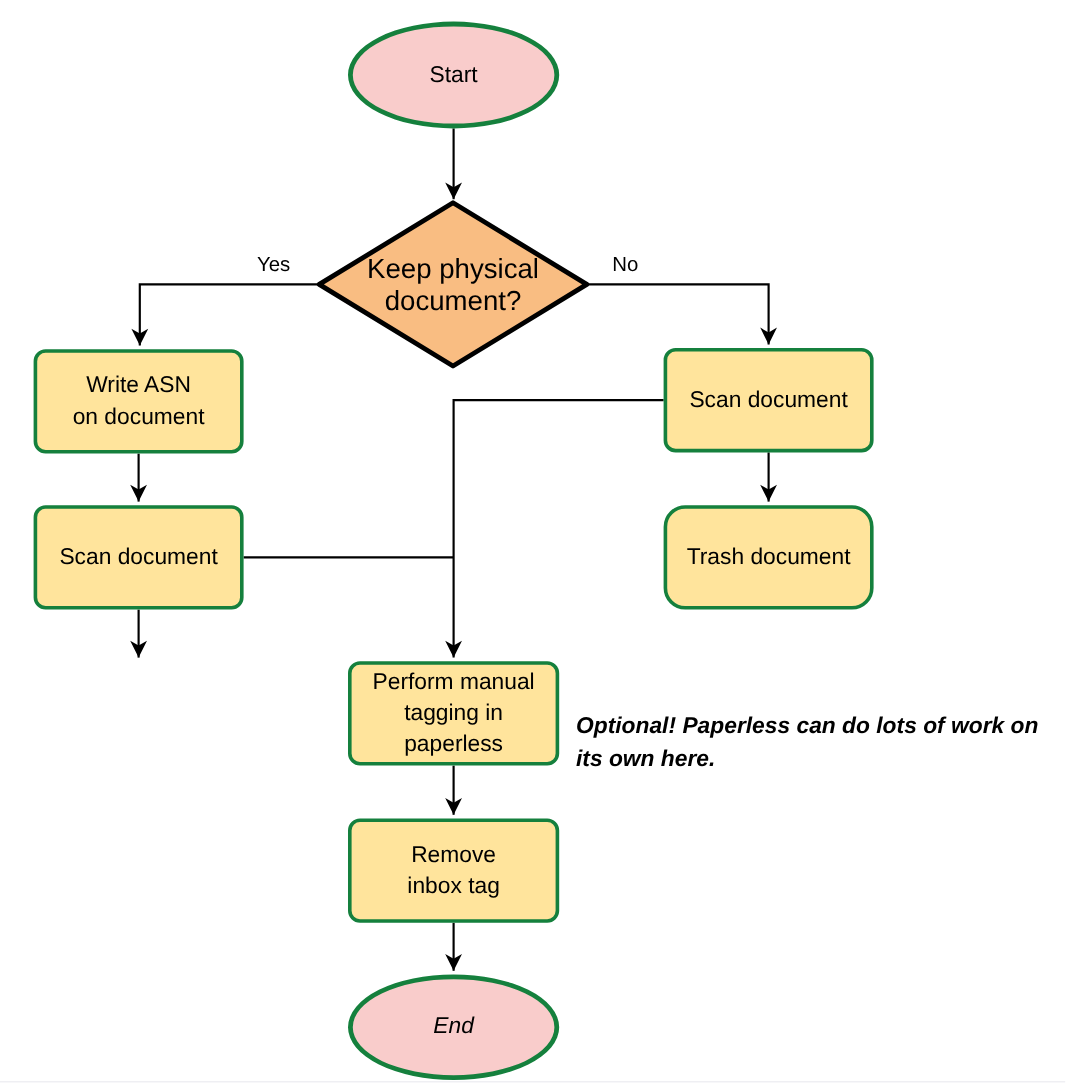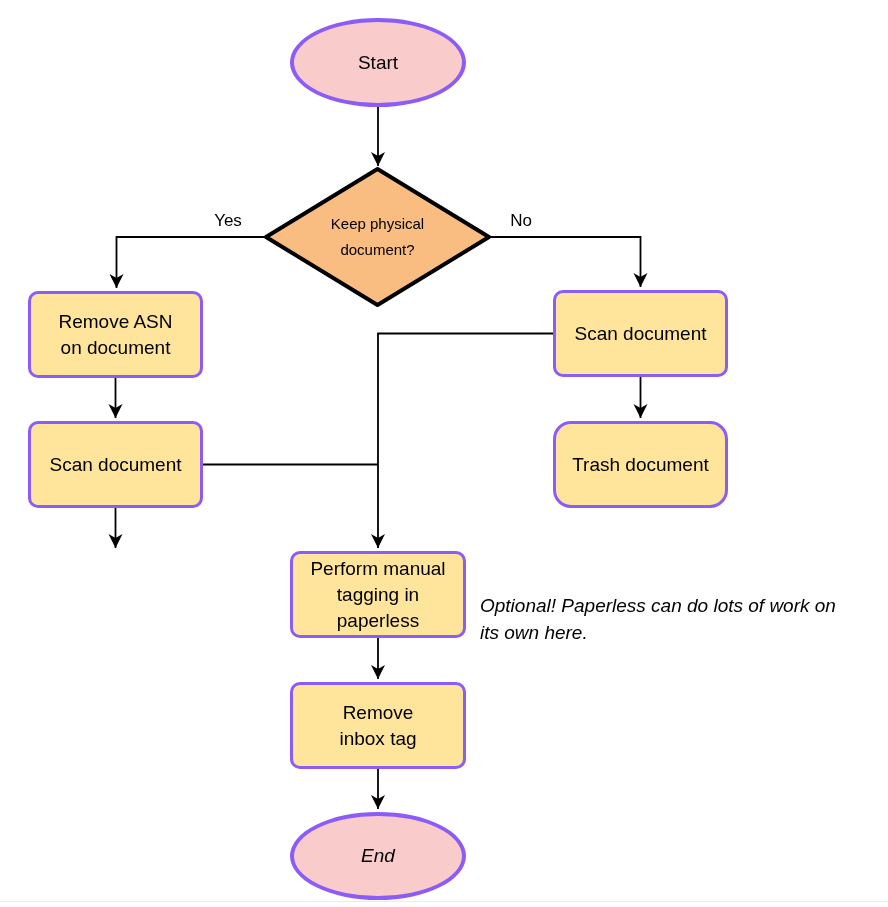--- a/index.html
+++ b/index.html
@@ -27,34 +27,34 @@
     z-index: 2;
     box-sizing: border-box;
     display: flex;
     align-items: center;
     justify-content: center;
     text-align: center;
     font-size: 19px;
     line-height: 26px;
     white-space: pre-line;
     background: #FFE49C;
-    border: 3px solid #8b5cf6;
+    border: 3px solid #15803d;
     border-radius: 10px;
   }
   .node.terminator {
     background: #F9CCCB;
     border-width: 4px;
     border-radius: 50%;
   }
   .diamond-label {
     position: absolute;
     z-index: 2;
     width: 190px;
     text-align: center;
-    font-size: 15px;
+    font-size: 23px;
     line-height: 26px;
     white-space: pre-line;
   }
   .edge-label {
     position: absolute;
     z-index: 2;
     font-size: 17px;
     line-height: 20px;
     text-align: center;
   }
@@ -106,21 +106,21 @@
     <span>Start</span>
   </div>
 
   <div class="diamond-label" style="left:282.5px; top:211px;">Keep physical
 document?</div>
 
   <div class="edge-label" style="left:198px; top:211px; width:60px;">Yes</div>
   <div class="edge-label" style="left:493px; top:211px; width:56px;">No</div>
 
   <div class="node" style="left:28px; top:291px; width:175px; height:87px;">
-    <span>Remove ASN
+    <span>Write ASN
 on document</span>
   </div>
   <div class="node" style="left:28px; top:421px; width:175px; height:87px;">
     <span>Scan document</span>
   </div>
 
   <div class="node" style="left:553px; top:290px; width:175px; height:87px;">
     <span>Scan document</span>
   </div>
   <div class="node" style="left:553px; top:421px; width:175px; height:87px;border-radius:18px;">
@@ -133,17 +133,17 @@
 paperless</span>
   </div>
   <div class="node" style="left:290px; top:682px; width:176px; height:87px;">
     <span>Remove
 inbox tag</span>
   </div>
   <div class="node terminator" style="left:290px; top:812px; width:176px; height:88px;font-style:italic;">
     <span>End</span>
   </div>
 
-  <div class="annotation" style="left:480px; top:592px; width:405px;">Optional! Paperless can do lots of work on
+  <div class="annotation" style="left:480px; top:592px; width:405px;font-weight:bold;">Optional! Paperless can do lots of work on
 its own here.</div>
 
   <div class="bottom-edge"></div>
 </div>
 
 </body></html>

